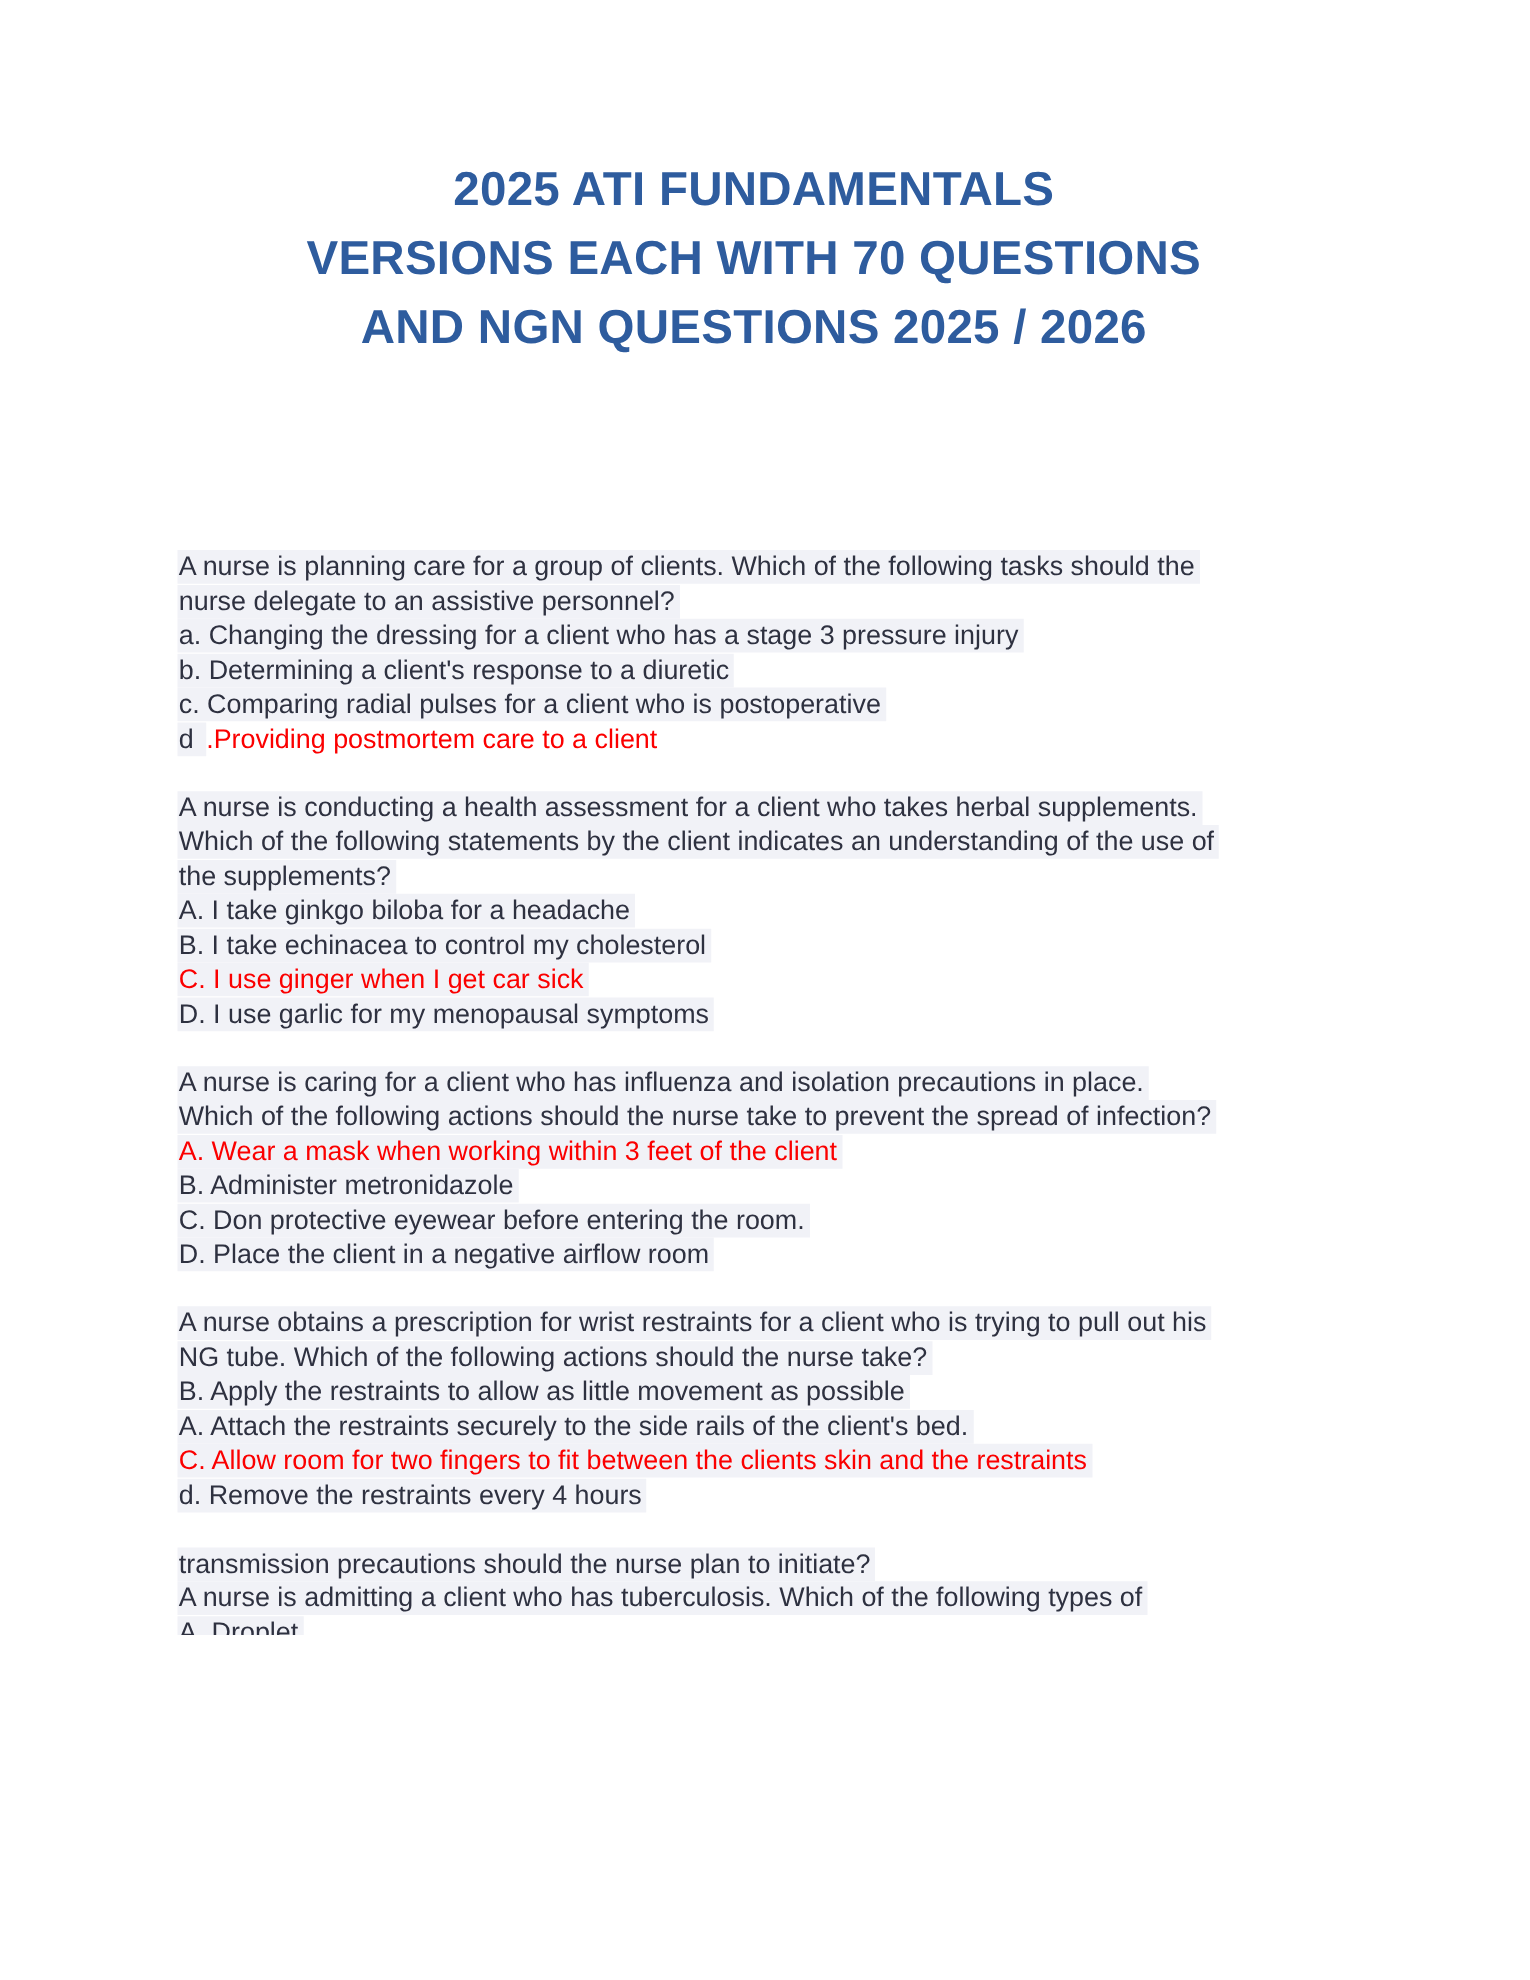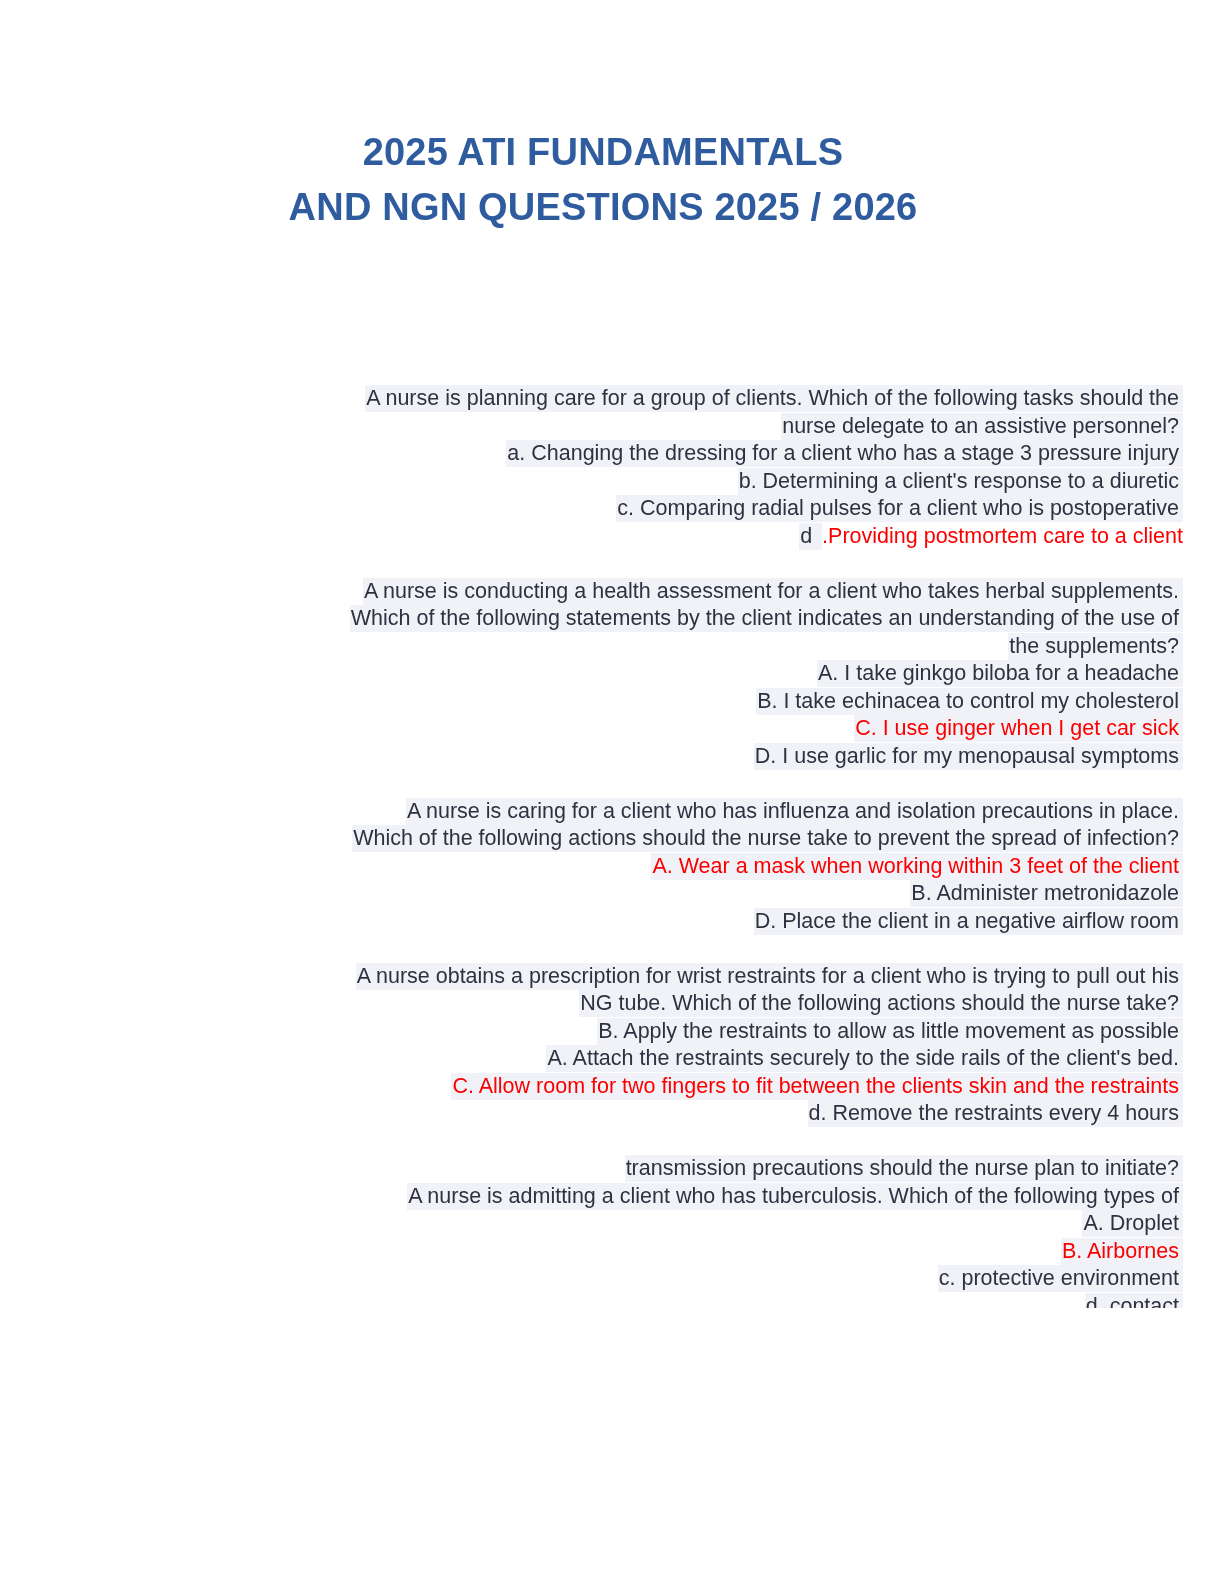--- a/index.html
+++ b/index.html
@@ -32,39 +32,39 @@
     line-height:55px;
     letter-spacing:0.2px;
   }
   .doc-title p{margin:0; white-space:nowrap;}
   .content{
     margin:150px 0 0 143px;
     width:1040px;
     color:var(--body-text);
     font-size:21.5px;
     line-height:27.5px;
-    text-align:right;
   }
   .qblock{margin:0 0 27.5px 0;}
   .line{margin:0; white-space:nowrap;}
   .hl{
     background:var(--line-highlight);
     padding:1px 4px 2px 1px;
     margin-left:-1px;
   }
   .red{color:var(--answer-red);}
   .nohl{background:transparent; padding:1px 0 2px 0; margin-left:0;}
 </style>
 </head>
 <body>
 
 <div class="page">
 
   <header class="doc-title">
     <p>2025 ATI FUNDAMENTALS</p>
+    <p>VERSIONS EACH WITH 70 QUESTIONS</p>
     <p>AND NGN QUESTIONS 2025 / 2026</p>
   </header>
 
   <main class="content">
 
     <section class="qblock">
       <p class="line"><span class="hl">A nurse is planning care for a group of clients. Which of the following tasks should the</span></p>
       <p class="line"><span class="hl">nurse delegate to an assistive personnel?</span></p>
       <p class="line"><span class="hl">a. Changing the dressing for a client who has a stage 3 pressure injury</span></p>
       <p class="line"><span class="hl">b. Determining a client's response to a diuretic</span></p>
@@ -80,20 +80,21 @@
       <p class="line"><span class="hl">B. I take echinacea to control my cholesterol</span></p>
       <p class="line"><span class="hl red">C. I use ginger when I get car sick</span></p>
       <p class="line"><span class="hl">D. I use garlic for my menopausal symptoms</span></p>
     </section>
 
     <section class="qblock">
       <p class="line"><span class="hl">A nurse is caring for a client who has influenza and isolation precautions in place.</span></p>
       <p class="line"><span class="hl">Which of the following actions should the nurse take to prevent the spread of infection?</span></p>
       <p class="line"><span class="hl red">A. Wear a mask when working within 3 feet of the client</span></p>
       <p class="line"><span class="hl">B. Administer metronidazole</span></p>
+      <p class="line"><span class="hl">C. Don protective eyewear before entering the room.</span></p>
       <p class="line"><span class="hl">D. Place the client in a negative airflow room</span></p>
     </section>
 
     <section class="qblock">
       <p class="line"><span class="hl">A nurse obtains a prescription for wrist restraints for a client who is trying to pull out his</span></p>
       <p class="line"><span class="hl">NG tube. Which of the following actions should the nurse take?</span></p>
       <p class="line"><span class="hl">B. Apply the restraints to allow as little movement as possible</span></p>
       <p class="line"><span class="hl">A. Attach the restraints securely to the side rails of the client's bed.</span></p>
       <p class="line"><span class="hl red">C. Allow room for two fingers to fit between the clients skin and the restraints</span></p>
       <p class="line"><span class="hl">d. Remove the restraints every 4 hours</span></p>

